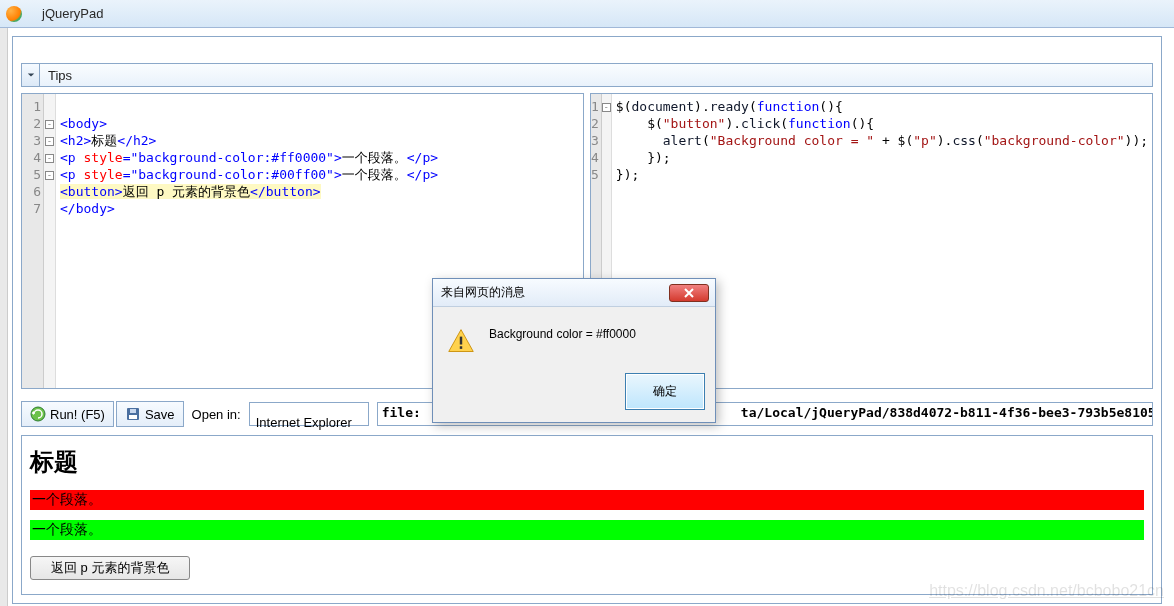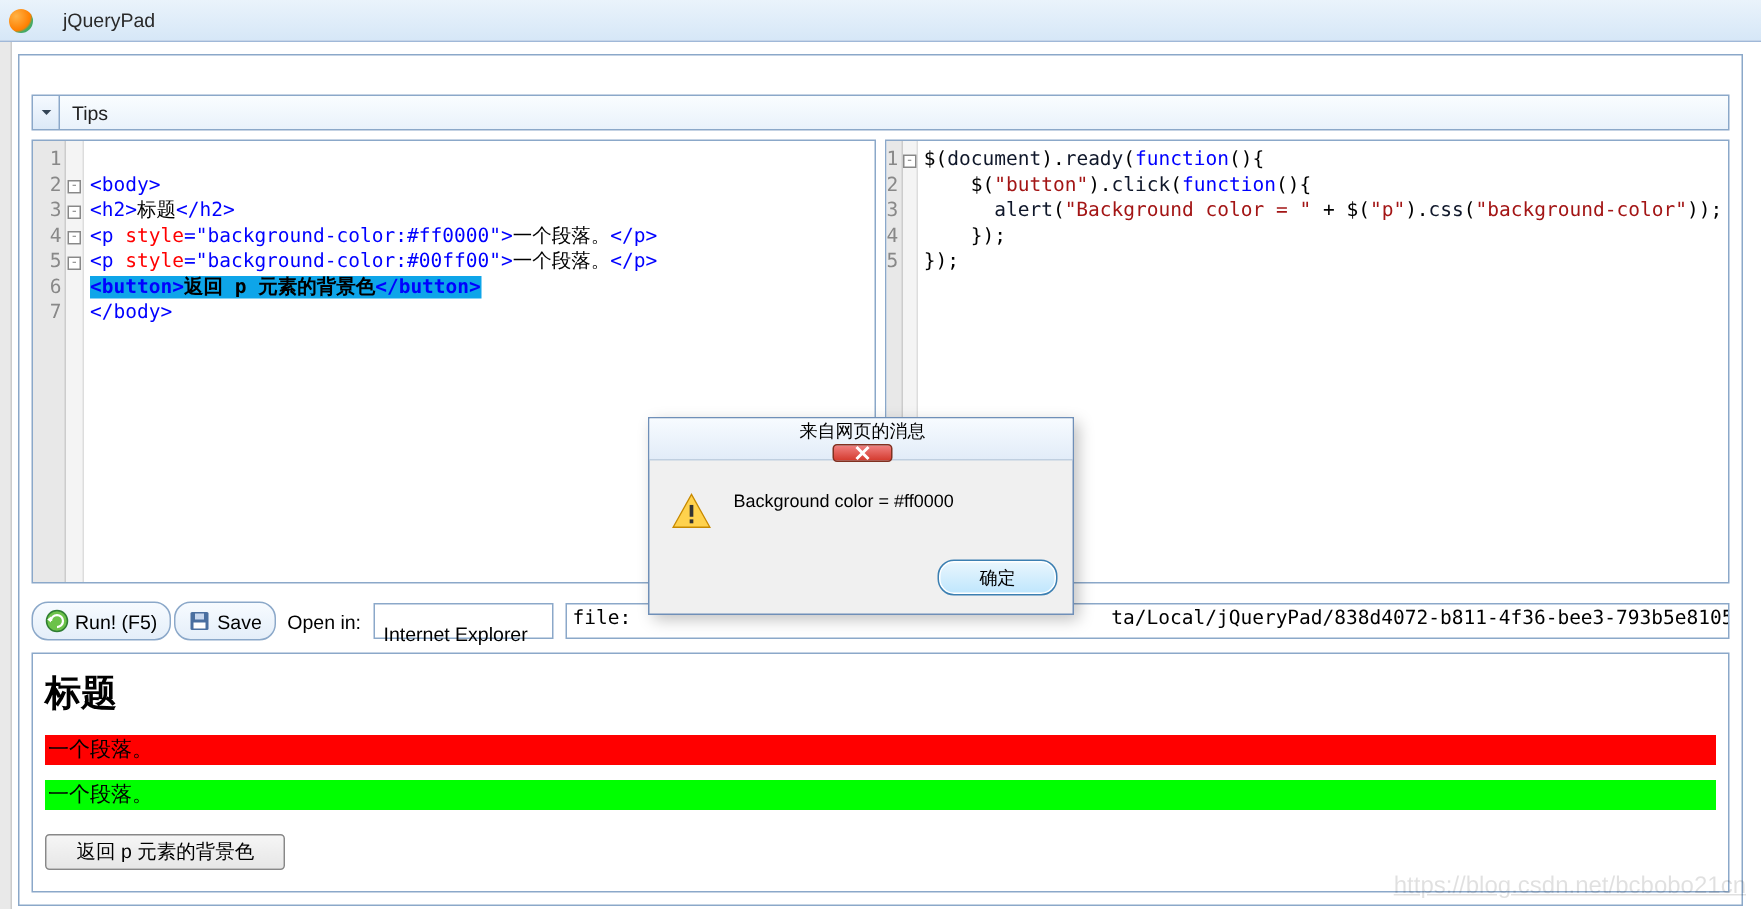--- a/index.html
+++ b/index.html
@@ -101,38 +101,38 @@
 }
 
 .tag { color: #0000ff; }
 .attr { color: #ff0000; }
 .str { color: #0000ff; }
 .txt { color: #000; }
 .fun { color: #0f172a; }
 .kwd { color: #0000ff; }
 .lit { color: #a31515; }
 .pun { color: #000; }
-.hl { background: #0ea5e9; font-weight: bold; }
+.hl { background: #fef9c3; }
 
 .toolbar {
   margin: 10px 8px 0 8px;
   display: flex;
   align-items: center;
   height: 30px;
   gap: 2px;
 }
 .btn {
   display: inline-flex;
   align-items: center;
   gap: 4px;
   height: 26px;
   padding: 0 8px;
   border: 1px solid #8ba8c9;
   background: linear-gradient(#f7fbff,#e4eef9);
-  border-radius: 11px;
+  border-radius: 0;
   cursor: pointer;
   font-size: 13px;
 }
 .btn .ico { width: 16px; height: 16px; }
 .toolbar .lbl { margin: 0 6px; font-size: 13px; }
 .combo {
   height: 24px;
   border: 1px solid #8ba8c9;
   background: #fff;
   display: flex; align-items: center;
@@ -144,20 +144,21 @@
   flex: 1;
   height: 24px;
   border: 1px solid #8ba8c9;
   margin-left: 6px;
   font-family: Consolas, monospace;
   font-size: 13px;
   padding: 2px 4px;
   background: #fff;
   overflow: hidden;
   white-space: nowrap;
+  font-weight: bold;
 }
 
 .preview {
   margin: 6px 8px 8px 8px;
   border: 1px solid #8ba8c9;
   background: #fff;
   padding: 10px 8px 14px 8px;
   font-family: SimSun, Arial, sans-serif;
 }
 .preview h2 { font-size: 24px; font-weight: bold; margin-bottom: 12px; font-family: serif; }
@@ -181,21 +182,20 @@
   background: #f0f0f0;
   box-shadow: 3px 3px 10px rgba(0,0,0,.25);
   font-size: 12px;
 }
 .dialog .dlg-title {
   height: 28px;
   background: linear-gradient(#f7fbff,#e2ecf8);
   border-bottom: 1px solid #c0cfe0;
   display: flex; align-items: center; justify-content: space-between;
   padding: 0 6px 0 8px;
-  flex-direction: column;
 }
 .dialog .close {
   width: 40px; height: 18px;
   background: linear-gradient(#f08080,#d43a2e);
   border: 1px solid #803020;
   border-radius: 3px;
   display: flex; align-items: center; justify-content: center;
   cursor: pointer;
 }
 .dialog .close svg { width: 10px; height: 10px; fill: #fff; }
@@ -205,25 +205,25 @@
 }
 .dialog .warn {
   width: 28px; height: 28px;
 }
 .dialog .dlg-msg { font-size: 12px; }
 .dialog .dlg-foot {
   display: flex; justify-content: flex-end;
   padding: 8px 10px 12px 10px;
 }
 .dialog .ok-btn {
-  min-width: 80px; height: 24px;
+  min-width: 80px; height: 37px;
   border: 1px solid #3c7fb1;
   background: linear-gradient(#eaf6fd,#bee6fd);
   box-shadow: inset 0 0 0 1px #fff;
-  border-radius: 11px;
+  border-radius: 0;
   cursor: pointer;
   font-size: 12px;
 }
 
 .watermark {
   position: absolute;
   right: 10px; bottom: 6px;
   color: rgba(0,0,0,.12);
   font-size: 16px;
   font-family: Arial;

